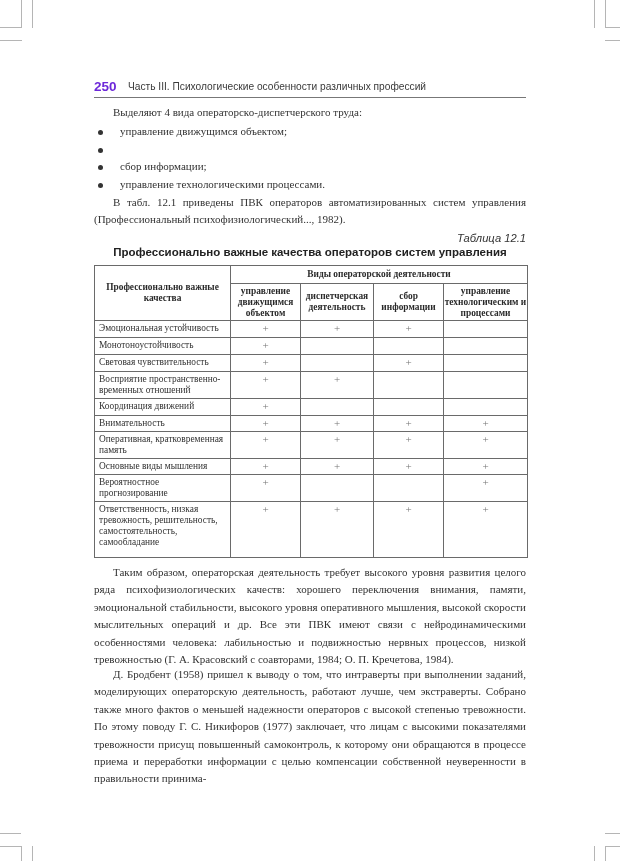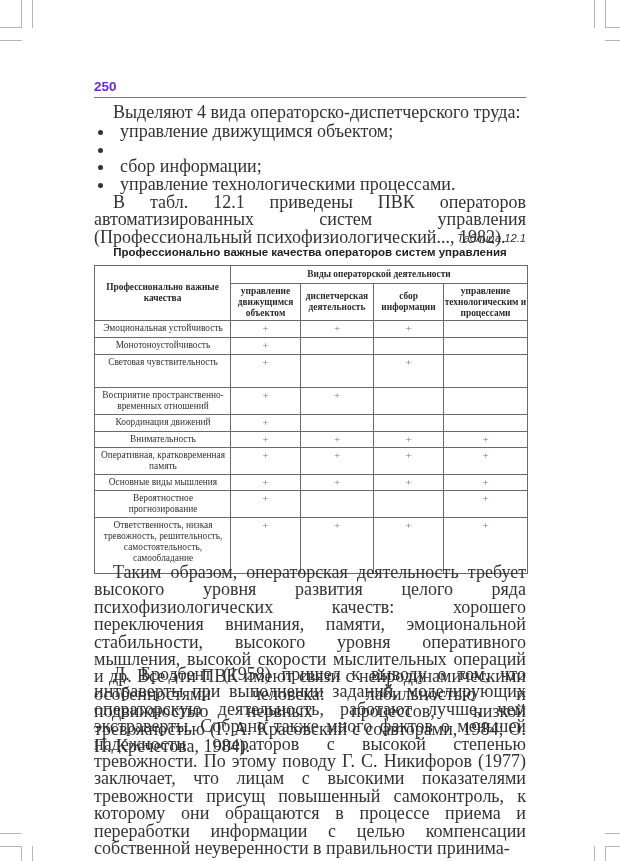--- a/index.html
+++ b/index.html
@@ -11,21 +11,21 @@
   }
   .page-num {
     position: absolute; left: 0; top: 0;
     font-family: "Liberation Sans", sans-serif; font-weight: bold; font-size: 13.5px; color: #6d28d9;
   }
   .running-head {
     position: absolute; left: 34px; top: 2px;
     font-family: "Liberation Sans", sans-serif; font-size: 10.2px; color: #3a3a3a;
   }
   .body-text {
-    font-family: "Liberation Serif", serif; font-size: 18px; line-height: 17.4px; color: #333;
+    font-family: "Liberation Serif", serif; font-size: 11px; line-height: 17.4px; color: #333;
   }
   .p { position: absolute; left: 94px; width: 432px; text-align: justify; margin: 0; }
   .p.indent { text-indent: 19px; }
   .bullets { position: absolute; left: 94px; top: 123px; width: 432px; margin: 0; padding: 0; list-style: none; }
   .bullets li { position: relative; padding-left: 26px; height: 17.6px; }
   .bullets li .dot {
     position: absolute; left: 4px; top: 7px; width: 5px; height: 5px; border-radius: 50%; background: #333;
   }
   .table-label {
     position: absolute; right: 94px; top: 232px;
@@ -37,21 +37,21 @@
   }
   table.pvk {
     position: absolute; left: 94px; top: 265px; width: 433px;
     border-collapse: collapse; table-layout: fixed;
     font-family: "Liberation Serif", serif; font-size: 9.4px; line-height: 11px; color: #333;
   }
   table.pvk td, table.pvk th { border: 1px solid #6a6a6a; padding: 0; }
   table.pvk th { font-weight: bold; text-align: center; vertical-align: middle; color: #2a2a2a; }
   table.pvk th.group { height: 17px; }
   table.pvk th.sub { height: 36px; }
-  table.pvk td.name { padding: 2px 3px 2px 4px; vertical-align: top; text-align: center; }
+  table.pvk td.name { padding: 2px 3px 2px 4px; vertical-align: top; text-align: left; }
   table.pvk td.mark { text-align: center; vertical-align: top; padding-top: 2px; color: #777; font-size: 11px; }
 </style>
 </head>
 <body>
 
 <div class="crop" style="left:0;top:27px;width:21px;height:1px;"></div>
 <div class="crop" style="left:0;top:40px;width:22px;height:1px;"></div>
 <div class="crop" style="left:21px;top:0;width:1px;height:28px;"></div>
 <div class="crop" style="left:32px;top:0;width:1px;height:28px;"></div>
 <div class="crop" style="left:605px;top:27px;width:15px;height:1px;"></div>
@@ -62,20 +62,21 @@
 <div class="crop" style="left:0;top:846px;width:22px;height:1px;"></div>
 <div class="crop" style="left:21px;top:846px;width:1px;height:15px;"></div>
 <div class="crop" style="left:32px;top:846px;width:1px;height:15px;"></div>
 <div class="crop" style="left:605px;top:833px;width:15px;height:1px;"></div>
 <div class="crop" style="left:605px;top:846px;width:15px;height:1px;"></div>
 <div class="crop" style="left:605px;top:846px;width:1px;height:15px;"></div>
 <div class="crop" style="left:594px;top:846px;width:1px;height:15px;"></div>
 
 <div class="header">
   <span class="page-num">250</span>
+  <span class="running-head">Часть III. Психологические особенности различных профессий</span>
 </div>
 
 <p class="p indent body-text" style="top:104px;">Выделяют 4 вида операторско-диспетчерского труда:</p>
 
 <ul class="bullets body-text">
   <li><span class="dot"></span><span>управление движущимся объектом;</span></li>
   <li><span class="dot"></span></li>
   <li><span class="dot"></span><span>сбор информации;</span></li>
   <li><span class="dot"></span><span>управление технологическими процессами.</span></li>
 </ul>
@@ -113,21 +114,21 @@
         <td class="mark">+</td>
         <td class="mark"></td>
       </tr>
       <tr style="height: 17px; margin-top: 8px;">
         <td class="name">Монотоноустойчивость</td>
         <td class="mark">+</td>
         <td class="mark"></td>
         <td class="mark"></td>
         <td class="mark"></td>
       </tr>
-      <tr style="height: 33px; margin-left: 39px;">
+      <tr style="height: 17px; margin-left: 39px;">
         <td class="name">Световая чувствительность</td>
         <td class="mark">+</td>
         <td class="mark"></td>
         <td class="mark">+</td>
         <td class="mark"></td>
       </tr>
       <tr style="height: 27px;">
         <td class="name">Восприятие пространственно-временных отношений</td>
         <td class="mark">+</td>
         <td class="mark">+</td>

